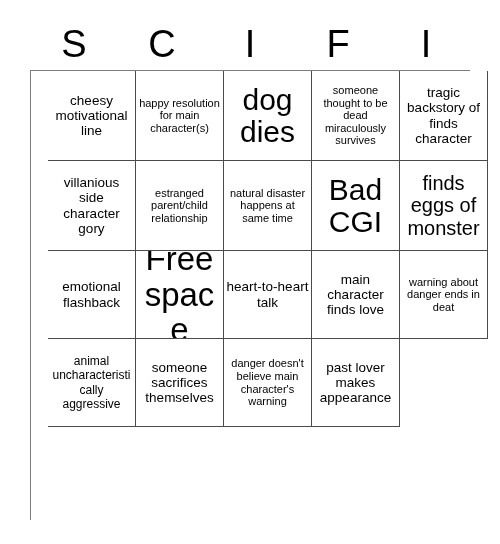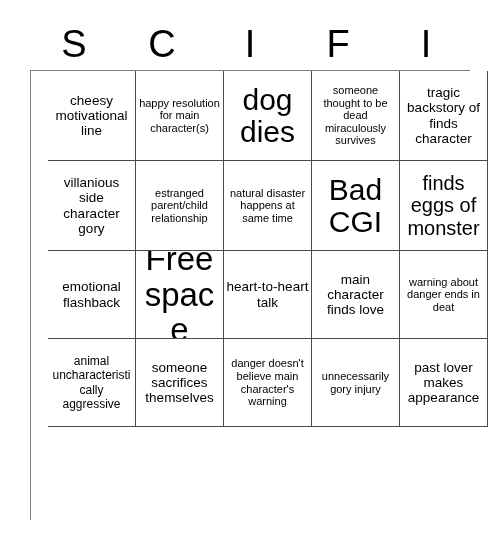--- a/index.html
+++ b/index.html
@@ -150,21 +150,18 @@
     <div class="cell fs-xs">
         <span class="cell-text">animal uncharacteristically aggressive</span>
       </div>
     <div class="cell fs-md">
         <span class="cell-text">someone sacrifices themselves</span>
       </div>
 
     <div class="cell fs-sm">
         <span class="cell-text">danger doesn't believe main character's warning</span>
       </div>
-    <div class="cell fs-sm">
-        <span class="cell-text">unnecessarily gory injury</span>
-      </div>
     <div class="cell fs-md">
         <span class="cell-text">past lover makes appearance</span>
       </div>
 
   </div>
 </div>
 
 </body></html>

